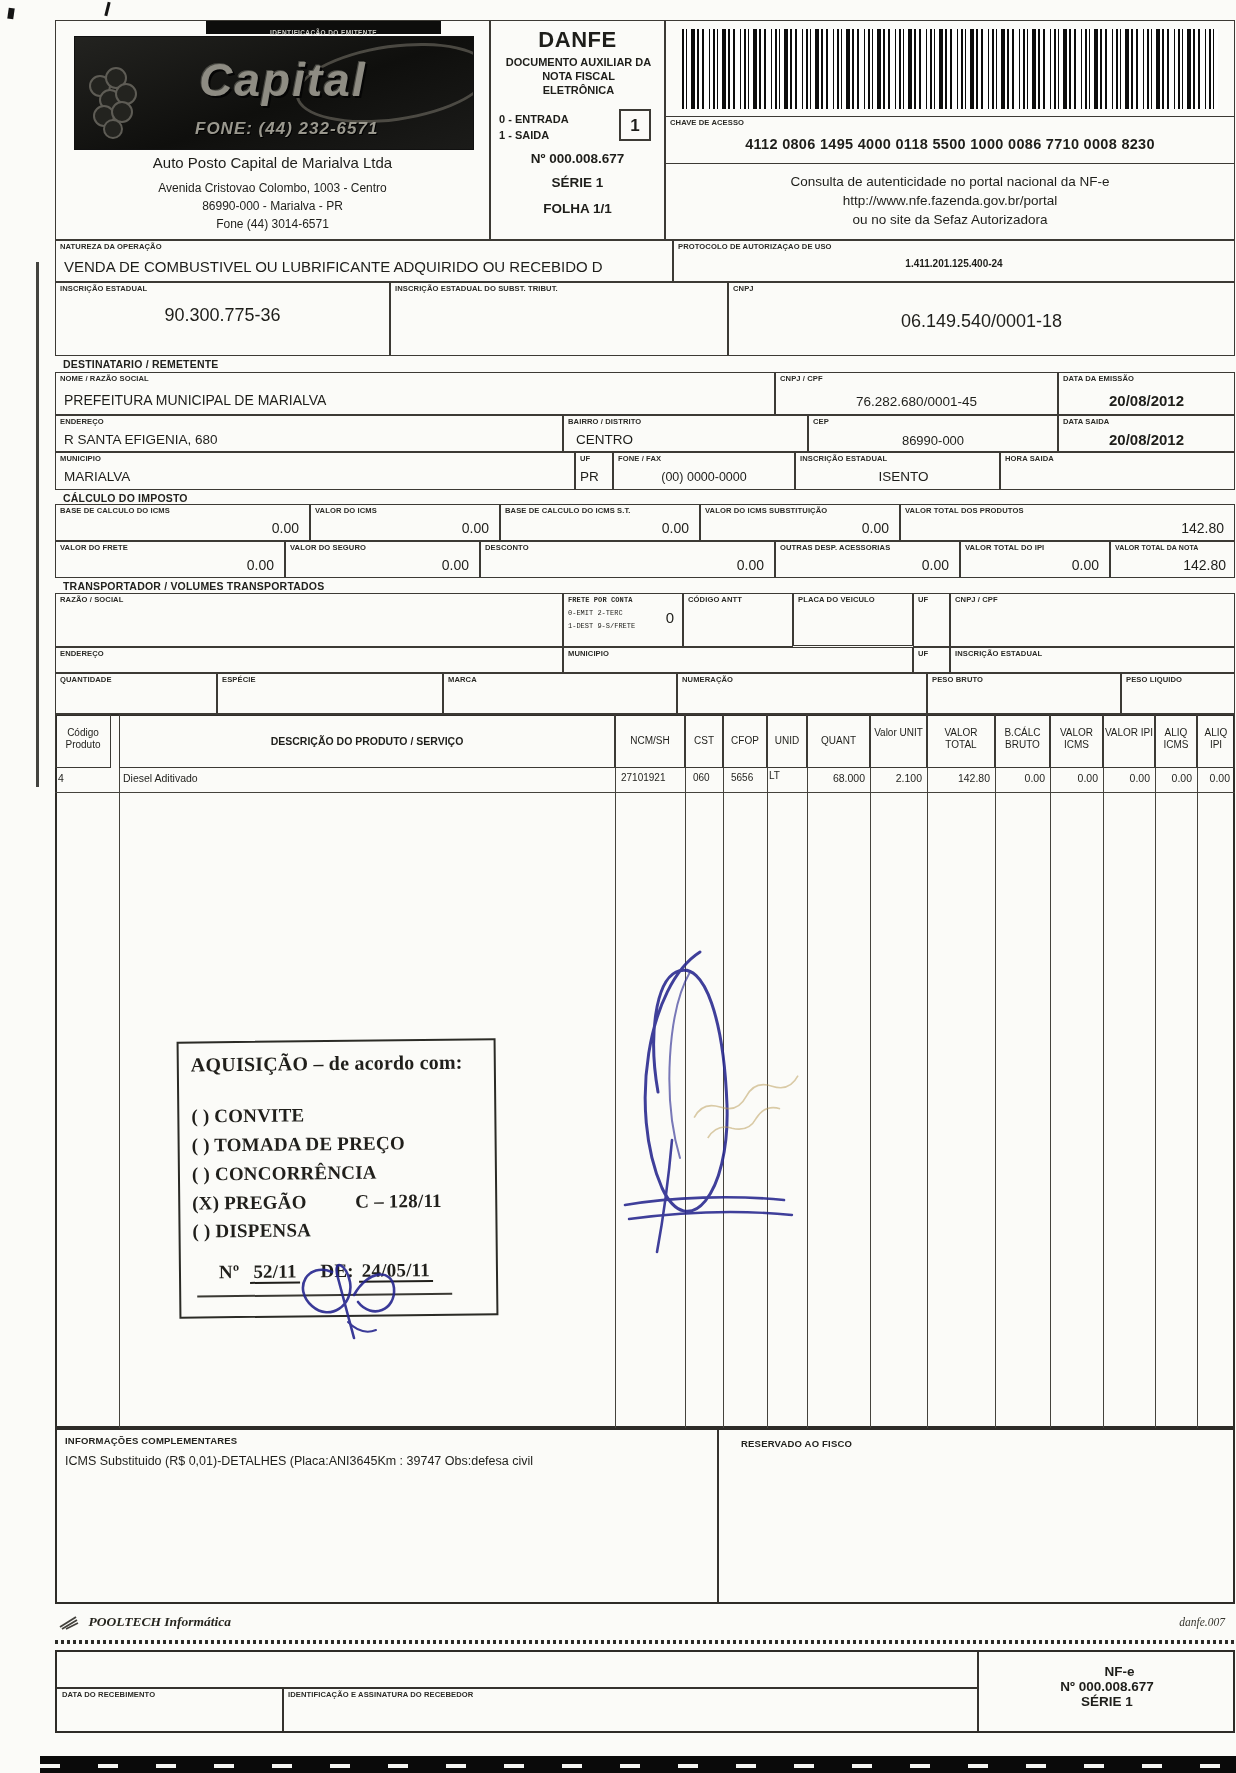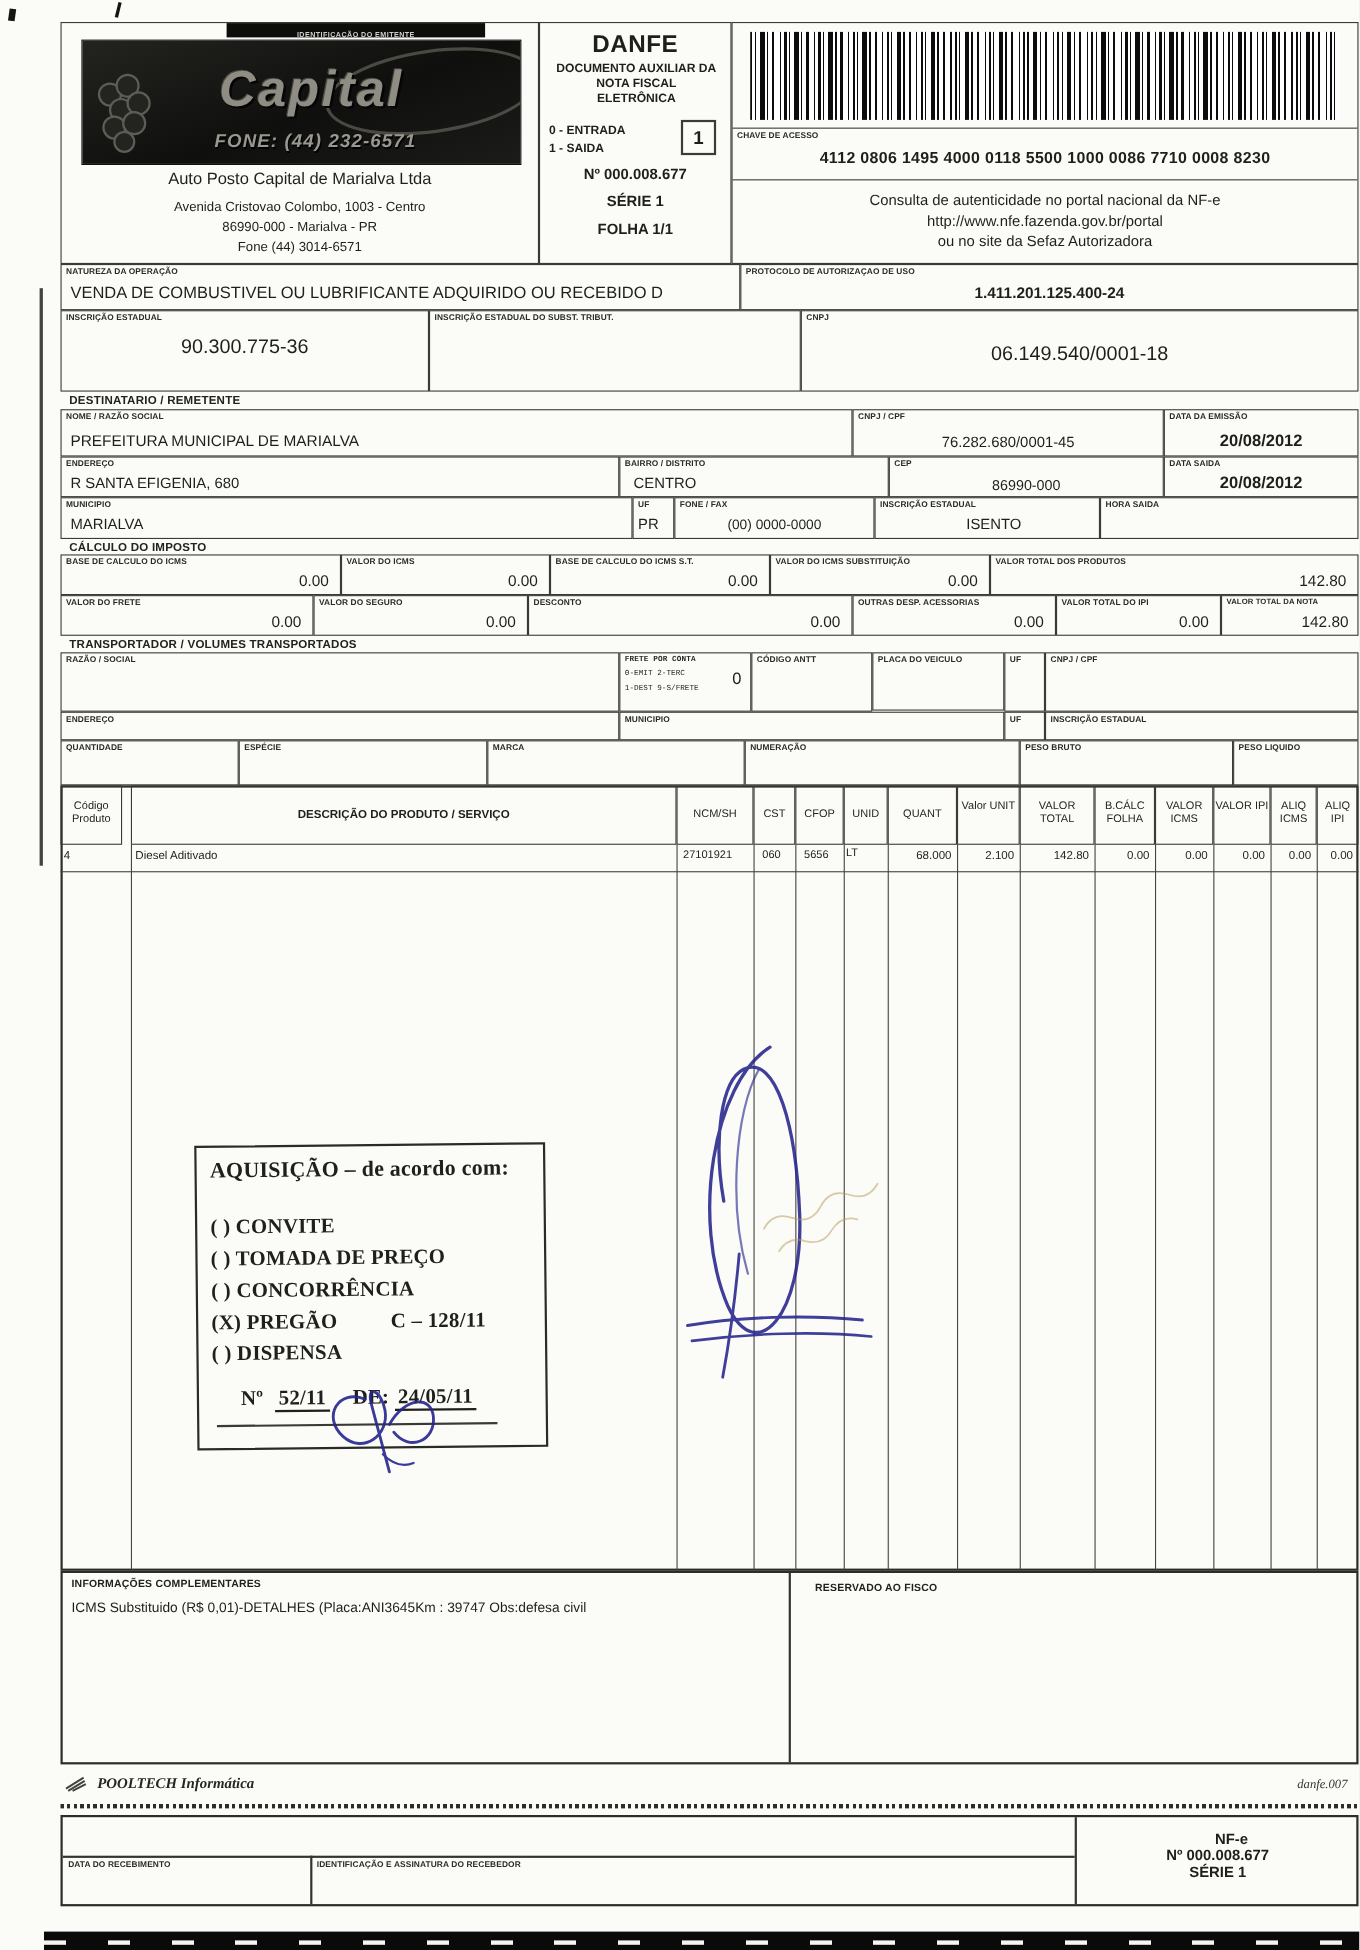--- a/index.html
+++ b/index.html
@@ -90,21 +90,21 @@
     <div class="v vc" style="top:172px;font-size:13.5px;">http://www.nfe.fazenda.gov.br/portal</div>
     <div class="v vc" style="top:191px;font-size:13.5px;">ou no site da Sefaz Autorizadora</div>
   </div>
 
   <div class="cell" style="left:55px;top:240px;width:618px;height:42px;">
     <div class="lab">NATUREZA DA OPERAÇÃO</div>
     <div class="v" style="top:17px;left:8px;font-size:15px;">VENDA DE COMBUSTIVEL OU LUBRIFICANTE ADQUIRIDO OU RECEBIDO D</div>
   </div>
   <div class="cell" style="left:673px;top:240px;width:562px;height:42px;">
     <div class="lab">PROTOCOLO DE AUTORIZAÇAO DE USO</div>
-    <div class="v vc bold" style="top:17px;font-size:14px;">1.411.201.125.400-24</div>
+    <div class="v vc bold" style="top:17px;font-size:10px;">1.411.201.125.400-24</div>
   </div>
 
   <div class="cell" style="left:55px;top:282px;width:335px;height:74px;">
     <div class="lab">INSCRIÇÃO ESTADUAL</div>
     <div class="v vc" style="top:22px;font-size:18px;">90.300.775-36</div>
   </div>
   <div class="cell" style="left:390px;top:282px;width:338px;height:74px;">
     <div class="lab">INSCRIÇÃO ESTADUAL DO SUBST. TRIBUT.</div>
   </div>
   <div class="cell" style="left:728px;top:282px;width:507px;height:74px;">
@@ -292,21 +292,21 @@
   <div class="cell" style="left:807px;top:714px;width:63px;height:54px;">
     <div class="v vc" style="top:20px;font-size:10px;">QUANT</div>
   </div>
   <div class="cell" style="left:870px;top:714px;width:57px;height:54px;">
     <div class="v wrap labc" style="top:12px;font-size:10px;line-height:12px;">Valor UNIT</div>
   </div>
   <div class="cell" style="left:927px;top:714px;width:68px;height:54px;">
     <div class="v wrap labc" style="top:12px;font-size:10px;line-height:12px;">VALOR TOTAL</div>
   </div>
   <div class="cell" style="left:995px;top:714px;width:55px;height:54px;">
-    <div class="v wrap labc" style="top:12px;font-size:10px;line-height:12px;">B.CÁLC FOLHA</div>
+    <div class="v wrap labc" style="top:12px;font-size:10px;line-height:12px;">B.CÁLC BRUTO</div>
   </div>
   <div class="cell" style="left:1050px;top:714px;width:53px;height:54px;">
     <div class="v wrap labc" style="top:12px;font-size:10px;line-height:12px;">VALOR ICMS</div>
   </div>
   <div class="cell" style="left:1103px;top:714px;width:52px;height:54px;">
     <div class="v wrap labc" style="top:12px;font-size:10px;line-height:12px;">VALOR IPI</div>
   </div>
   <div class="cell" style="left:1155px;top:714px;width:42px;height:54px;">
     <div class="v wrap labc" style="top:12px;font-size:10px;line-height:12px;">ALIQ ICMS</div>
   </div>

